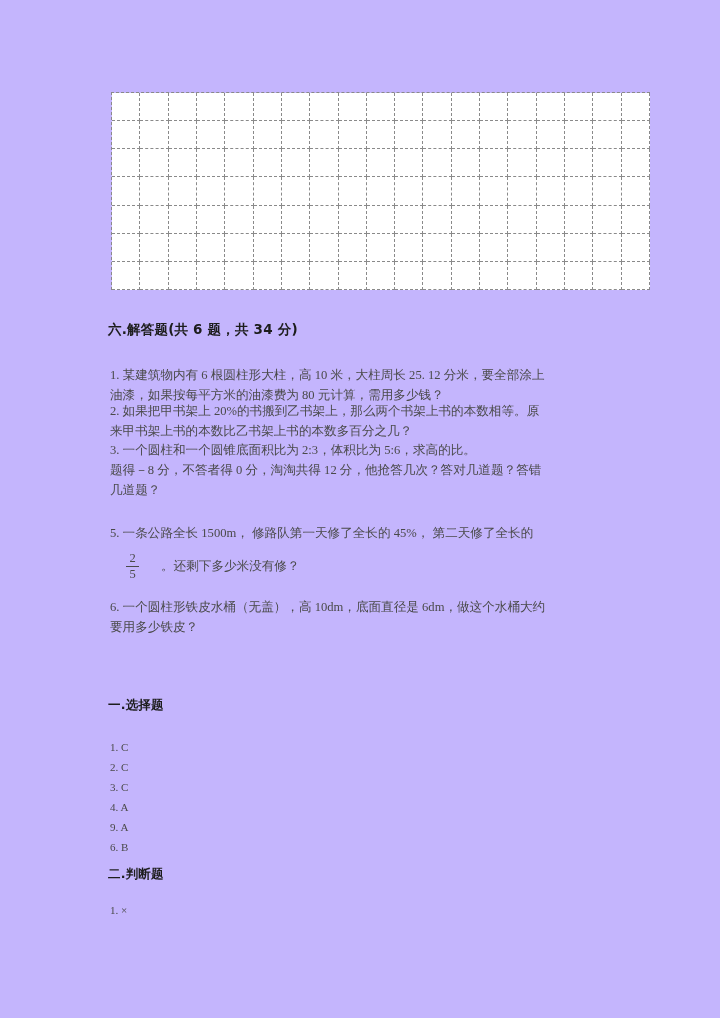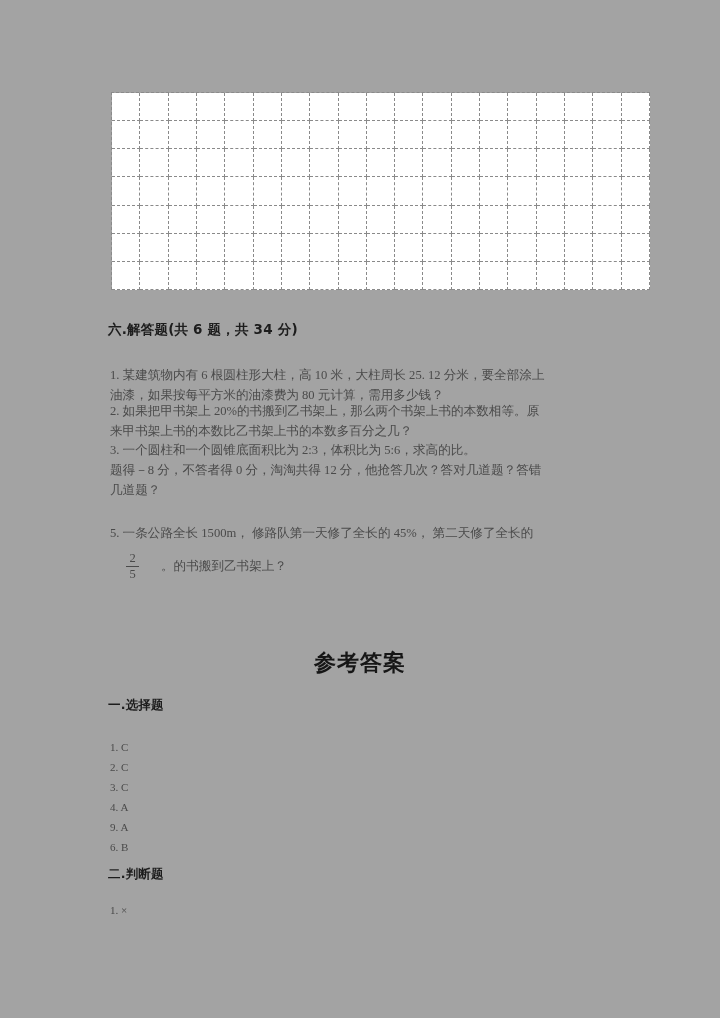--- a/index.html
+++ b/index.html
@@ -12,21 +12,21 @@
     height: 1018px;
     position: relative;
     font-family: "Liberation Serif", "DejaVu Serif", serif;
     color: #3a3a3a;
     overflow: hidden;
   }
 
   .page {
     position: absolute;
     inset: 0;
-    background: #a3a3a3;
+    background: #c4b5fd;
   }
 
   
   .answer-grid {
     position: absolute;
     left: 111px;
     top: 92px;
     width: 539px;
     height: 198px;
     display: grid;
@@ -300,25 +300,28 @@
   <div class="question-block" id="q-5a">
     <span class="q-line">5. 一条公路全长 1500m，    修路队第一天修了全长的 45%，    第二天修了全长的</span>
   </div>
 
   <div class="frac-row">
     <span class="fraction">
       <span class="num">2</span>
       <span class="bar"></span>
       <span class="den">5</span>
     </span>
-    <span class="frac-tail">。的书搬到乙书架上？</span>
-  </div>
-
-
-  <div class="answers-title">参考答案</div>
+    <span class="frac-tail">。还剩下多少米没有修？</span>
+  </div>
+
+  <div class="question-block" id="q-6">
+    <span class="q-line">6. 一个圆柱形铁皮水桶（无盖），高 10dm，底面直径是 6dm，做这个水桶大约</span>
+    <span class="q-line">要用多少铁皮？</span>
+  </div>
+
 
   <div class="section-heading" id="heading-one">一.选择题</div>
 
   <div class="answer-list" id="answers-choice">
     <span class="answer-item">1. C</span>
     <span class="answer-item">2. C</span>
     <span class="answer-item">3. C</span>
     <span class="answer-item">4. A</span>
     <span class="answer-item">9. A</span>
     <span class="answer-item">6. B</span>

